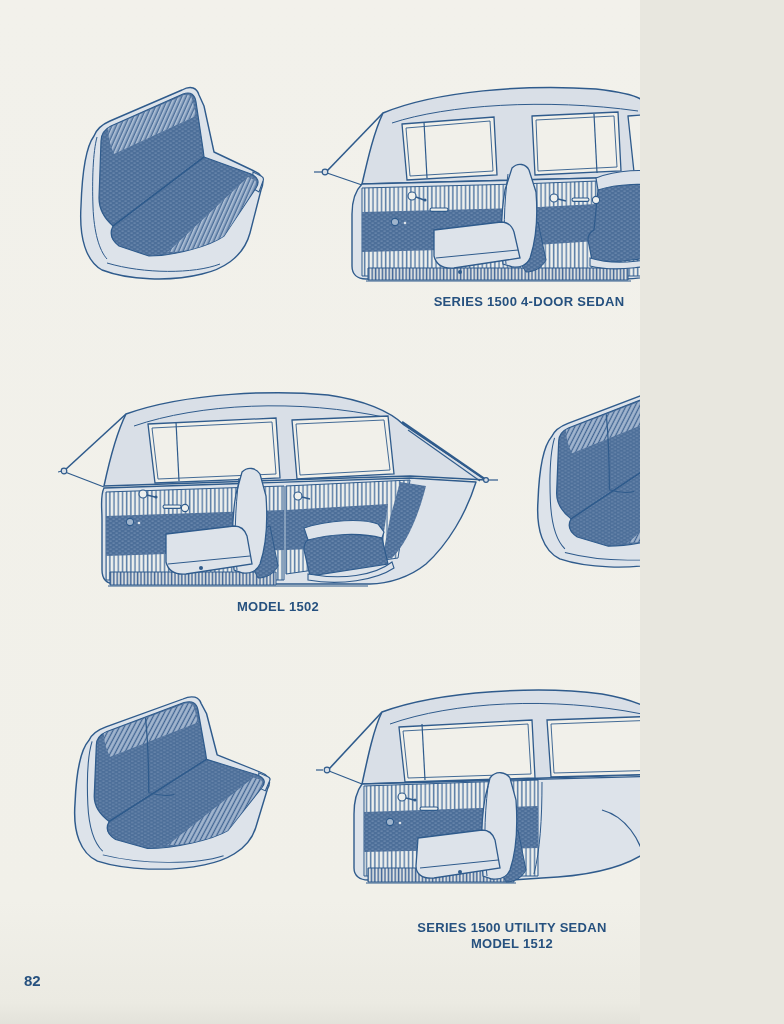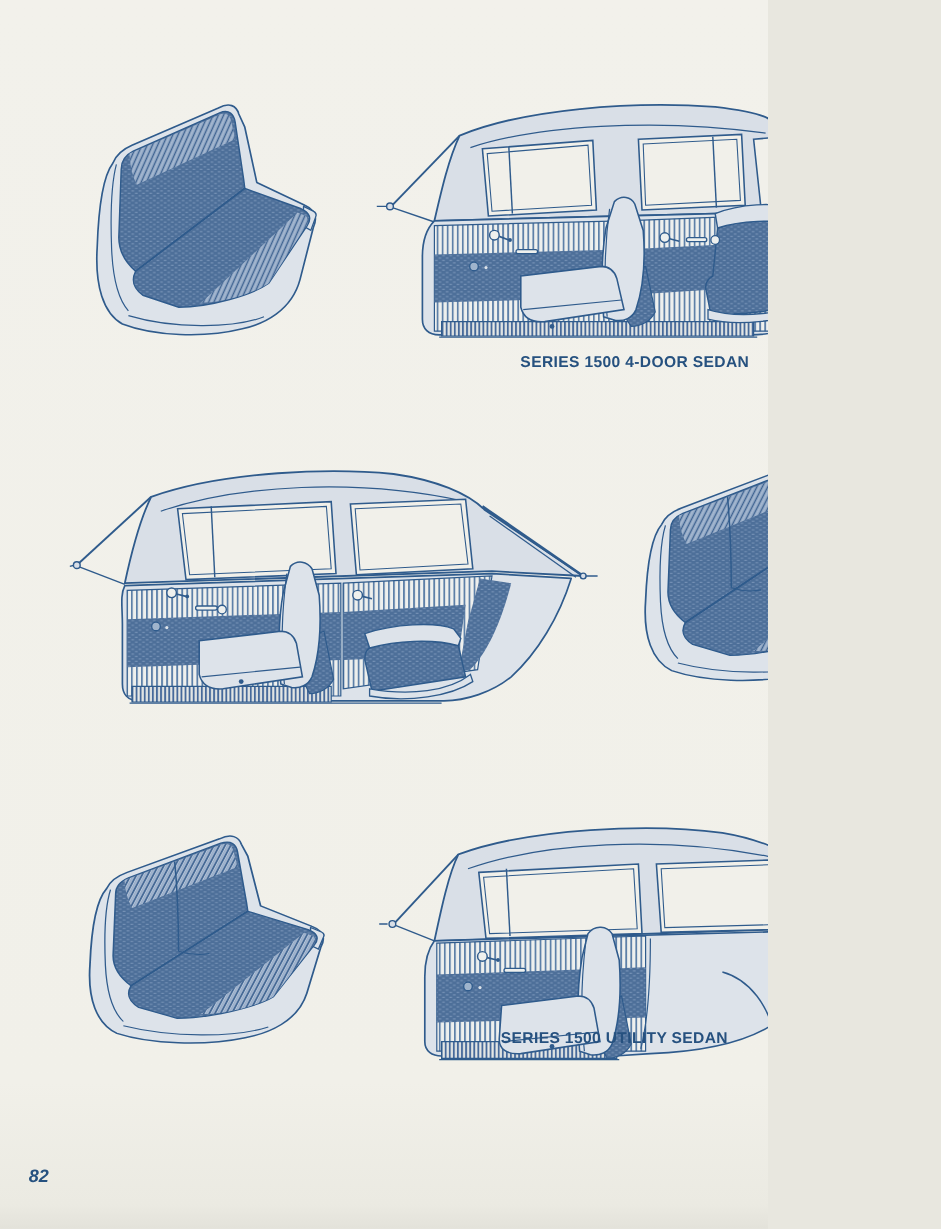--- a/index.html
+++ b/index.html
@@ -15,21 +15,21 @@
     overflow:hidden;
   }
   .fig{position:absolute;}
   .caption{
     position:absolute;width:320px;text-align:center;
     color:#26517f;font-weight:bold;font-size:13px;line-height:16px;
     letter-spacing:0.3px;
   }
   .page-number{
     position:absolute;left:24px;top:972px;
-    color:#26517f;font-weight:bold;font-size:15px;font-style:italic;
+    color:#26517f;font-weight:bold;font-size:15px;
   }
   .defs-svg{position:absolute;width:0;height:0;}
   .ink{stroke:#2f5b8c;fill:none;}
 </style>
 </head>
 <body>
 
 <div class="page">
 
   <svg class="defs-svg" aria-hidden="true">
@@ -177,20 +177,21 @@
     <circle cx="81" cy="145" r="1.3" fill="#dde3ea"></circle>
     <circle cx="240" cy="118" r="4" fill="#eef0ee" stroke="#2f5b8c" stroke-width="1.2"></circle>
     <path d="M244,119 L252,121" class="ink" stroke-width="1.4"></path>
     <circle cx="143" cy="190" r="2" fill="#2f5b8c"></circle>
     <path d="M50,208 L310,208" class="ink" stroke-width="1"></path>
     <circle cx="6" cy="93" r="2.8" fill="#d9dfe7" stroke="#2f5b8c" stroke-width="1.2"></circle>
     <circle cx="428" cy="102" r="2.4" fill="#d9dfe7" stroke="#2f5b8c" stroke-width="1.2"></circle>
   </svg>
 
   <div class="caption" style="left:118px;top:599px">
+    <div>MODEL 1502</div>
   </div>
 
   <svg class="fig" style="left:508px;top:386px" width="240" height="202" viewBox="0 0 232 222" preserveAspectRatio="none">
     <use href="#bench"></use>
       <use href="#bench-split"></use>
   </svg>
 
   <svg class="fig" style="left:44px;top:690px" width="248" height="200" viewBox="0 0 232 222" preserveAspectRatio="none">
     <use href="#bench"></use>
       <use href="#bench-split"></use>
@@ -231,19 +232,20 @@
       <circle cx="113" cy="130" r="1.6" fill="#2f5b8c"></circle>
     <rect x="118" y="137" width="18" height="3.4" rx="1.7" fill="#eef0ee" stroke="#2f5b8c" stroke-width="1.1"></rect>
     <circle cx="88" cy="152" r="3.6" fill="#9fb4cc" stroke="#2f5b8c" stroke-width="1.1"></circle>
     <circle cx="98" cy="153" r="1.3" fill="#dde3ea"></circle>
     <circle cx="158" cy="202" r="2" fill="#2f5b8c"></circle>
     <path d="M64,213 L214,213" class="ink" stroke-width="1"></path>
     <circle cx="25" cy="100" r="2.8" fill="#d9dfe7" stroke="#2f5b8c" stroke-width="1.2"></circle>
     <circle cx="437" cy="107" r="2.4" fill="#d9dfe7" stroke="#2f5b8c" stroke-width="1.2"></circle>
   </svg>
 
-  <div class="caption" style="left:352px;top:857px">
+  <div class="caption" style="left:352px;top:920px">
     <div>SERIES 1500 UTILITY SEDAN</div>
+    <div>MODEL 1512</div>
   </div>
 
   <div class="page-number">82</div>
 
 </div>
 
 </body></html>

